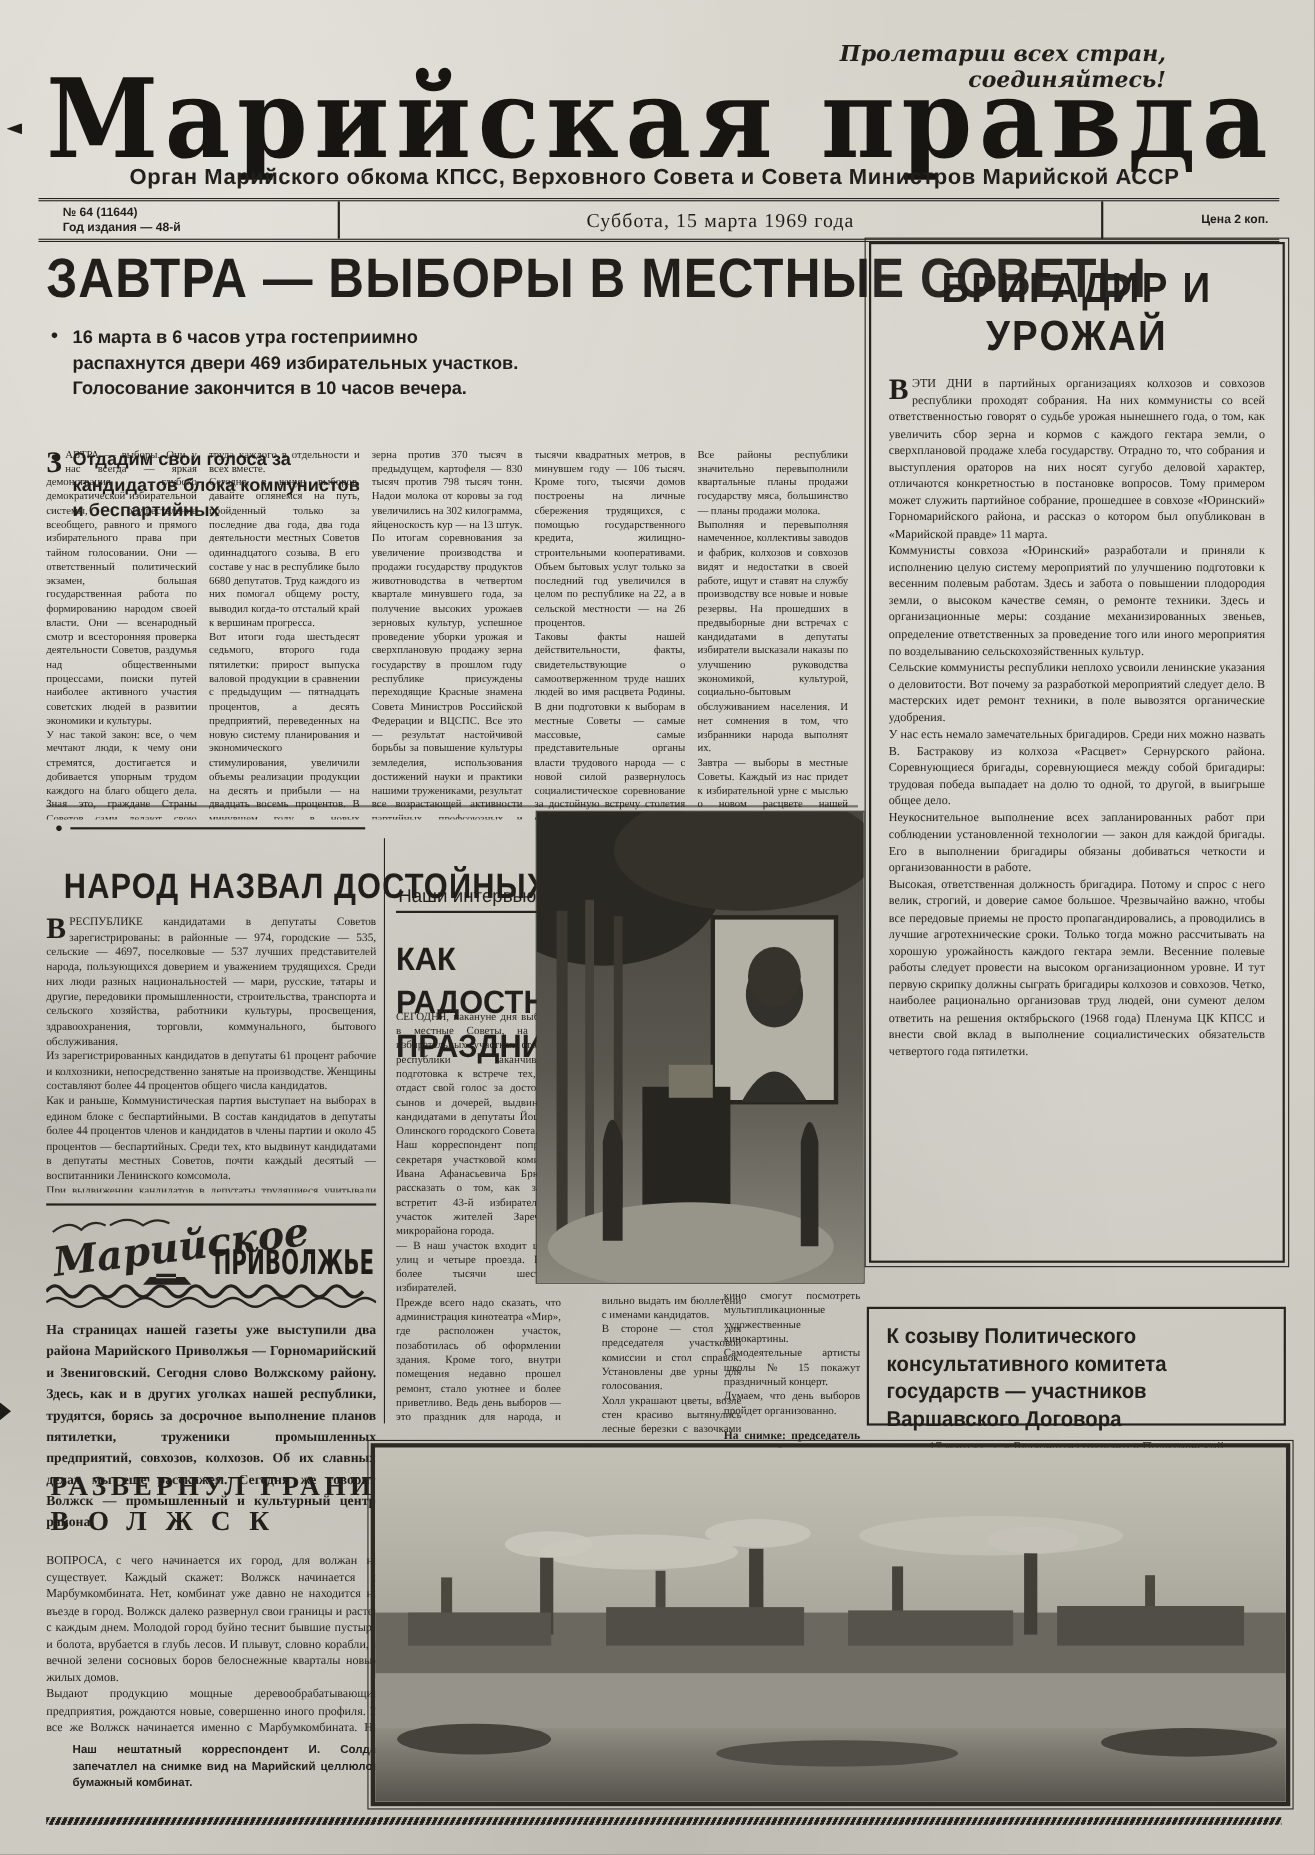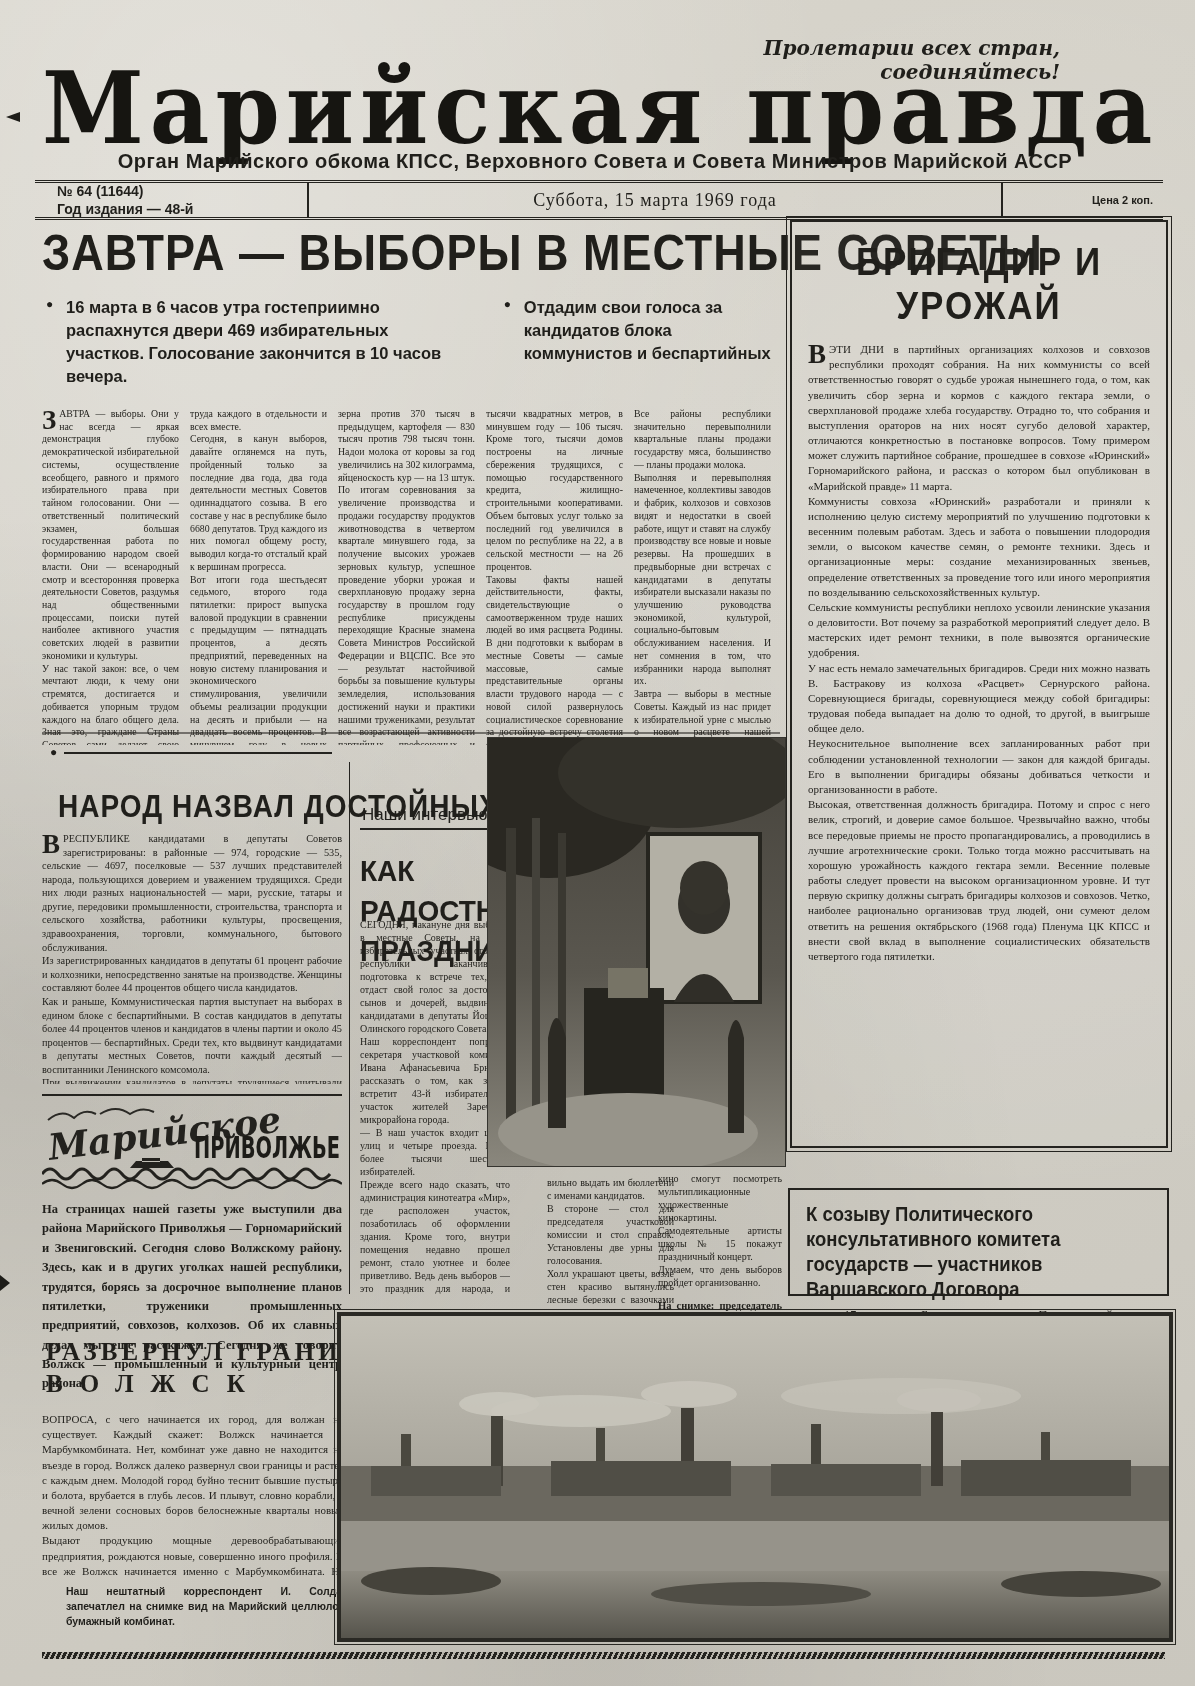--- a/index.html
+++ b/index.html
@@ -11,27 +11,27 @@
       radial-gradient(ellipse at 50% 95%, rgba(0,0,0,.07), transparent 55%),
       radial-gradient(ellipse at 3% 60%, rgba(0,0,0,.10), transparent 35%),
       linear-gradient(160deg,#d8d5cc 0%,#d2cfc6 45%,#cac7be 100%);}
   .abs{position:absolute;}
   
   .slogan{font-family:"DejaVu Serif",serif;font-style:italic;font-weight:bold;font-size:20px;text-align:right;}
   .masthead{font-family:"DejaVu Serif",serif;font-weight:bold;font-size:92px;letter-spacing:6px;
     white-space:nowrap;transform:scaleY(1.08);transform-origin:left top;color:#161511;}
   .organ{font-family:"Liberation Sans",sans-serif;font-weight:bold;font-size:20px;text-align:center;letter-spacing:.5px;}
   .dateline{border-top:3px double #24231f;border-bottom:3px double #24231f;display:flex;align-items:center;}
-  .dl-left{width:250px;font-family:"Liberation Sans",sans-serif;font-weight:bold;font-size:14px;line-height:1.3;padding-left:22px;}
+  .dl-left{width:250px;font-family:"Liberation Sans",sans-serif;font-weight:bold;font-size:11px;line-height:1.3;padding-left:22px;}
   .dl-center{flex:1;text-align:center;font-size:18px;letter-spacing:1px;}
   .dl-right{width:150px;text-align:right;padding-right:10px;font-family:"Liberation Sans",sans-serif;font-weight:bold;font-size:11px;}
   .vrule{width:2px;align-self:stretch;background:#24231f;}
   
   .h-lead{font-family:"Liberation Sans",sans-serif;font-weight:bold;font-size:45px;letter-spacing:1px;white-space:nowrap;transform:scaleY(1.12);transform-origin:left top;}
-  .bullets{display:flex;gap:42px;font-family:"Liberation Sans",sans-serif;font-weight:bold;font-size:16.5px;line-height:1.4;}
+  .bullets{display:flex;gap:42px;font-family:"Liberation Sans",sans-serif;font-weight:bold;font-size:16.5px;line-height:1.4;flex-direction:column;}
   .bullet{position:relative;padding-left:20px;}
   .bullet::before{content:"●";position:absolute;left:0;top:0;font-size:12px;}
   .h-article{font-family:"Liberation Serif",serif;font-weight:bold;font-size:40px;letter-spacing:7px;white-space:nowrap;}
   .h-box{font-family:"Liberation Sans",sans-serif;font-weight:bold;font-size:35px;letter-spacing:2px;text-align:center;transform:scaleY(1.1);}
   .h-mid{font-family:"Liberation Sans",sans-serif;font-weight:bold;font-size:28px;letter-spacing:1px;transform:scaleY(1.15);transform-origin:left top;white-space:nowrap;}
   .h-interview{font-family:"Liberation Sans",sans-serif;font-weight:bold;font-size:28px;line-height:1.35;transform:scaleY(1.05);transform-origin:left top;}
   .kicker{font-family:"Liberation Sans",sans-serif;font-size:17px;border-bottom:2px solid #24231f;display:inline-block;padding:0 6px 3px 2px;margin-top:45px;}
   .h-volzhsk1{font-weight:bold;font-size:25px;letter-spacing:4px;white-space:nowrap;}
   .h-volzhsk2{font-weight:bold;font-size:25px;letter-spacing:17px;white-space:nowrap;}
   

